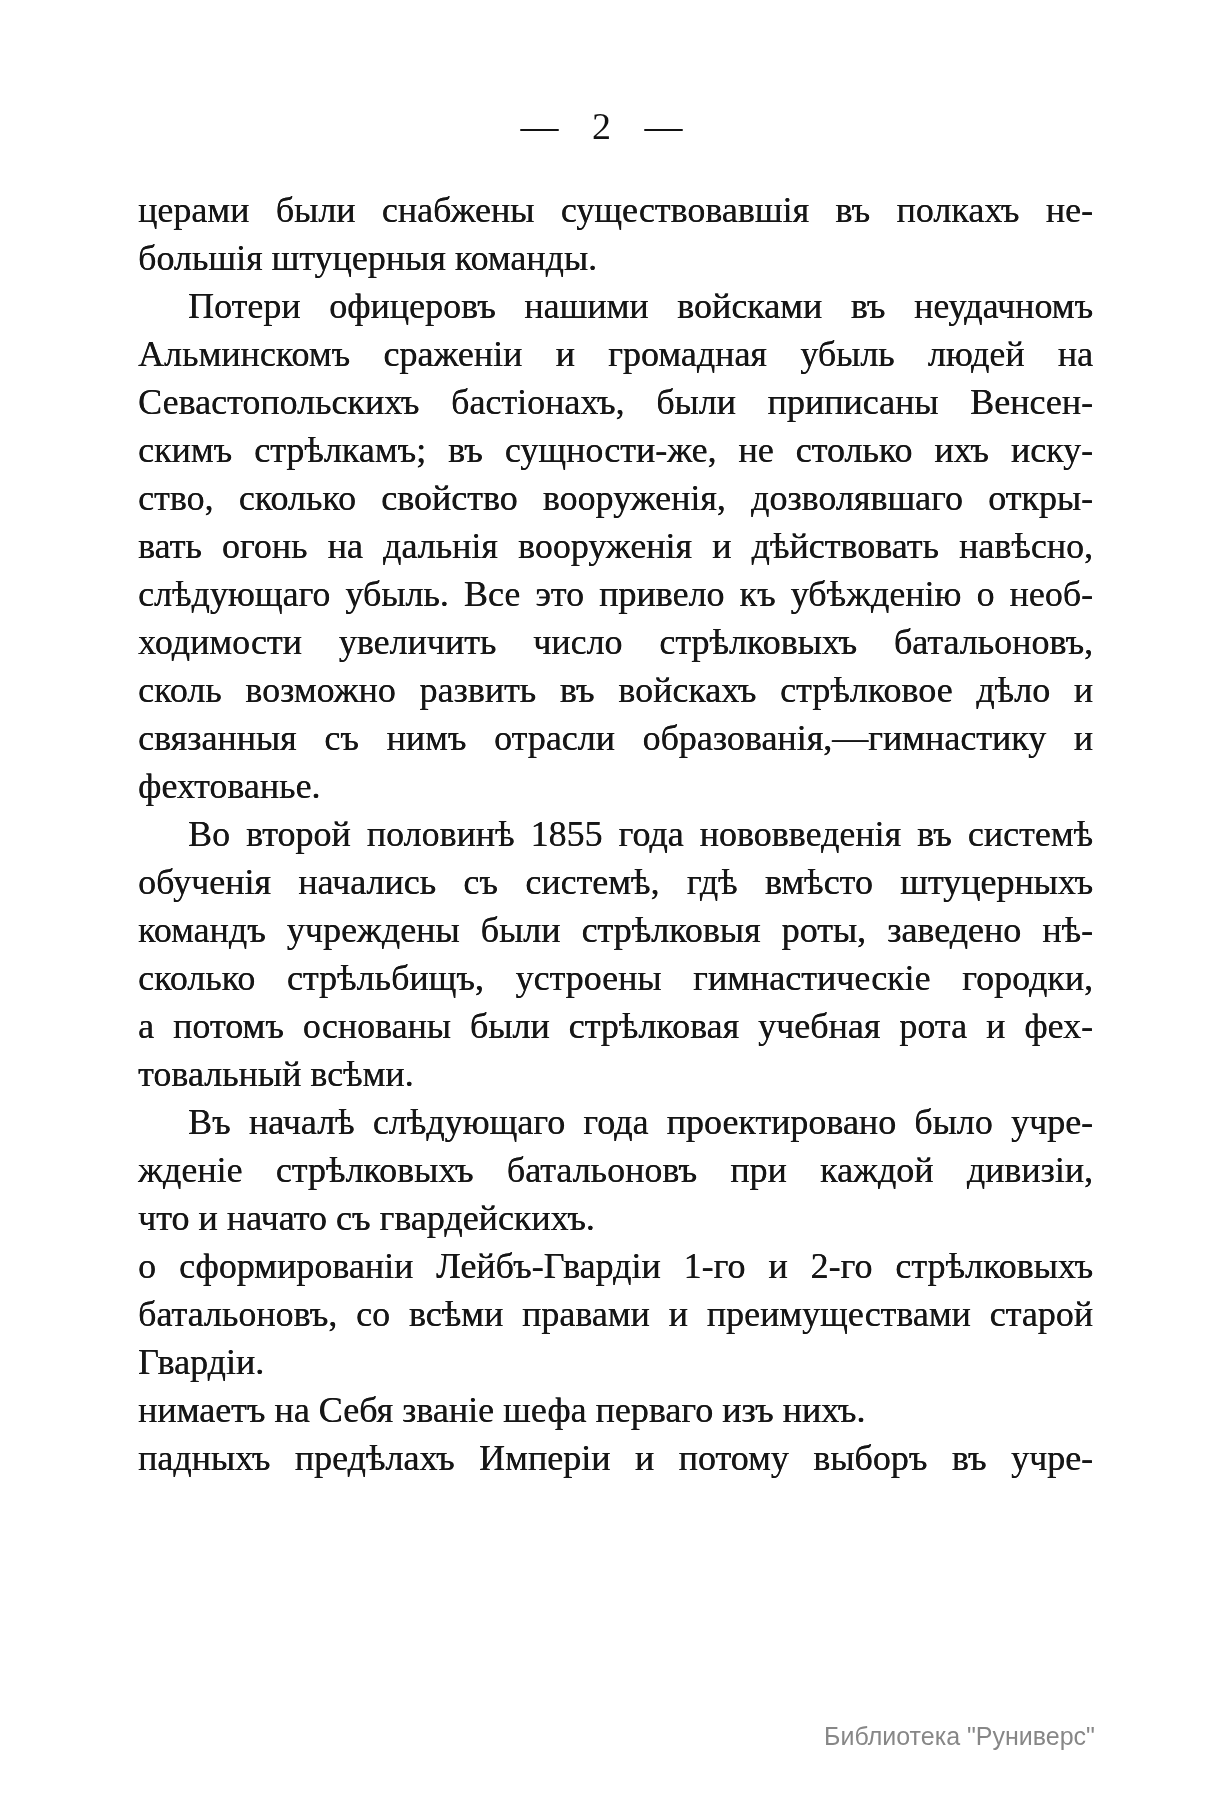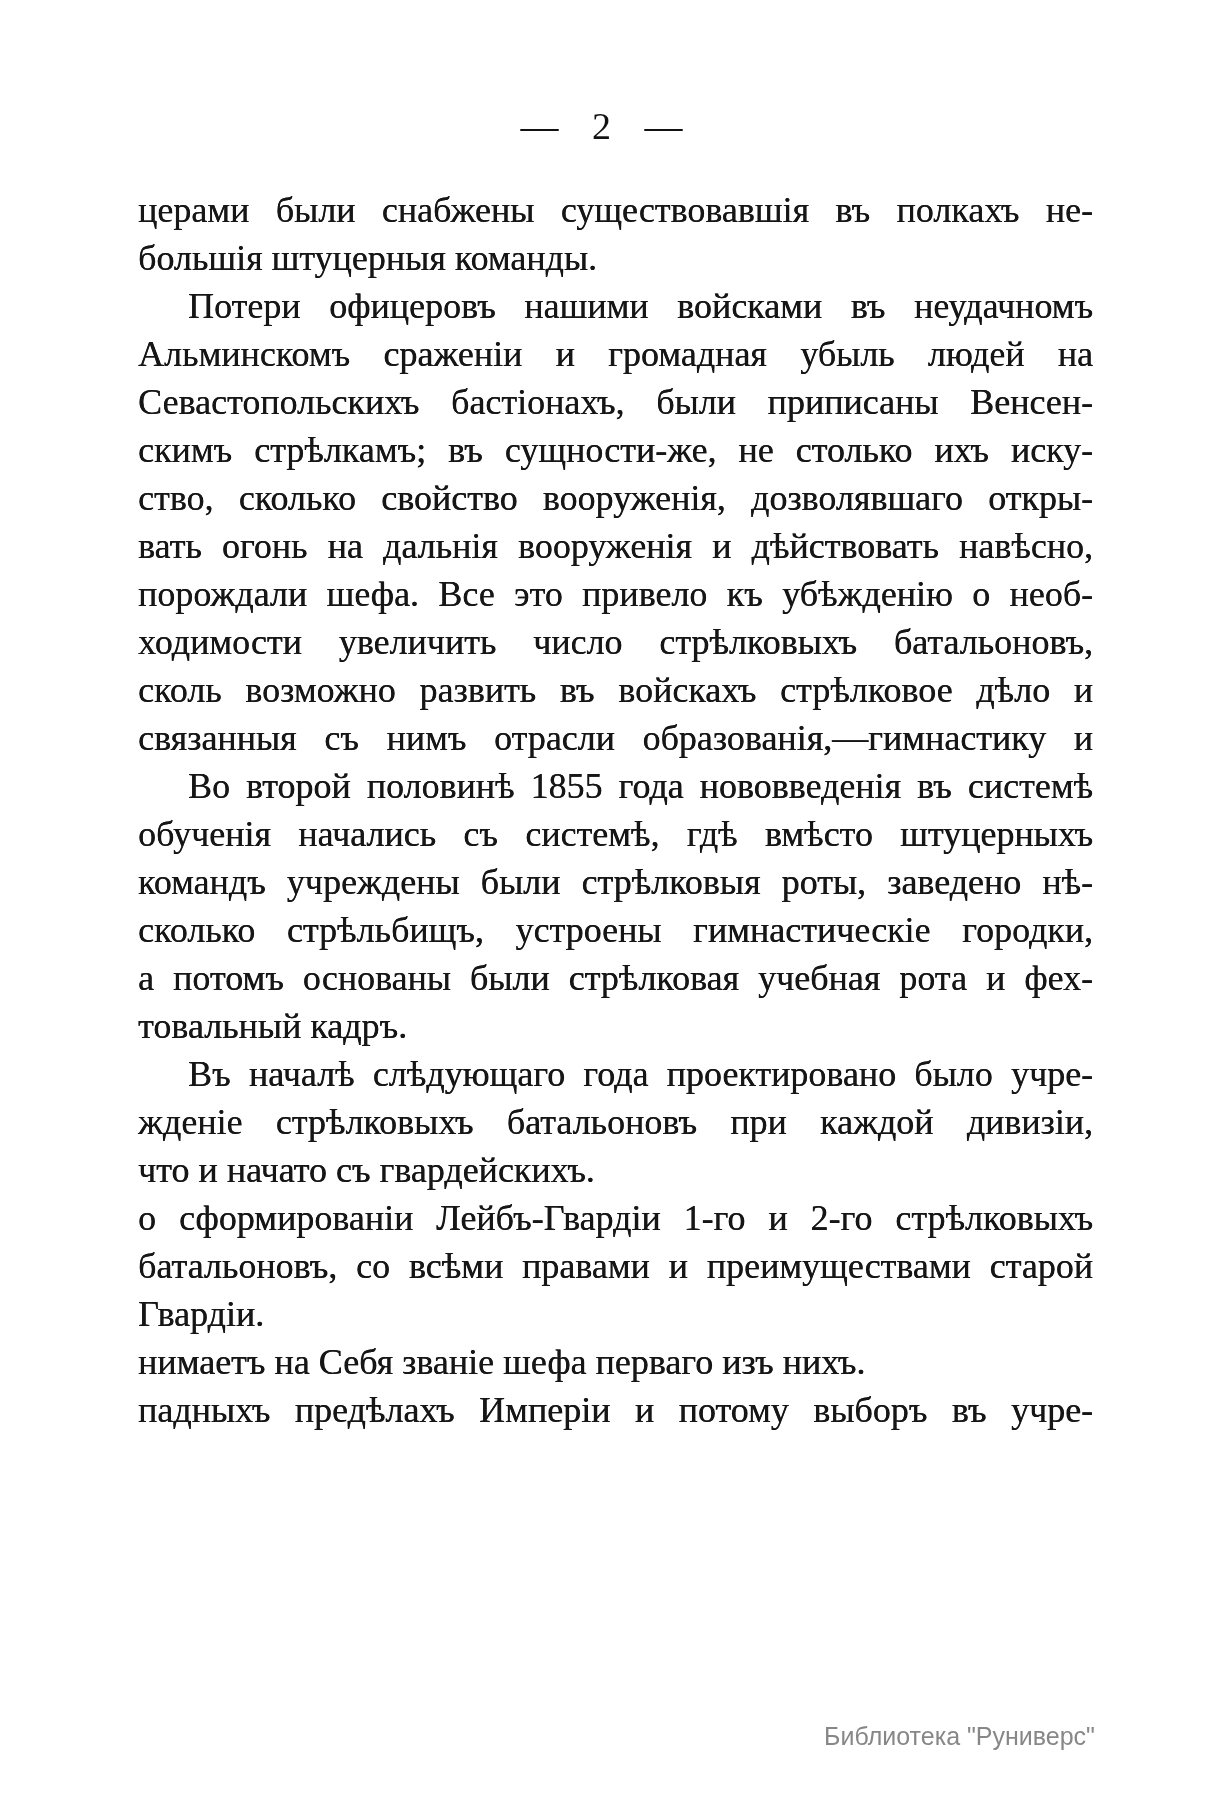--- a/index.html
+++ b/index.html
@@ -71,32 +71,33 @@
         <div class="line">церами были снабжены существовавшія въ полкахъ не-</div>
         <div class="line last">большія штуцерныя команды.</div>
       </div>
       <div class="paragraph">
         <div class="line indent">Потери офицеровъ нашими войсками въ неудачномъ</div>
         <div class="line">Альминскомъ сраженіи и громадная убыль людей на</div>
         <div class="line">Севастопольскихъ бастіонахъ, были приписаны Венсен-</div>
         <div class="line">скимъ стрѣлкамъ; въ сущности-же, не столько ихъ иску-</div>
         <div class="line">ство, сколько свойство вооруженія, дозволявшаго откры-</div>
         <div class="line">вать огонь на дальнія вооруженія и дѣйствовать навѣсно,</div>
-        <div class="line">порождали шефа. Все это привело къ убѣжденію о необ-</div>
+        <div class="line">слѣдующаго убыль. Все это привело къ убѣжденію о необ-</div>
         <div class="line">ходимости увеличить число стрѣлковыхъ батальоновъ,</div>
         <div class="line">сколь возможно развить въ войскахъ стрѣлковое дѣло и</div>
         <div class="line">связанныя съ нимъ отрасли образованія,—гимнастику и</div>
+        <div class="line last">фехтованье.</div>
       </div>
       <div class="paragraph">
         <div class="line indent">Во второй половинѣ 1855 года нововведенія въ системѣ</div>
         <div class="line">обученія начались съ системѣ, гдѣ вмѣсто штуцерныхъ</div>
         <div class="line">командъ учреждены были стрѣлковыя роты, заведено нѣ-</div>
         <div class="line">сколько стрѣльбищъ, устроены гимнастическіе городки,</div>
         <div class="line">а потомъ основаны были стрѣлковая учебная рота и фех-</div>
-        <div class="line last">товальный кадръ.</div>
+        <div class="line last">товальный всѣми.</div>
       </div>
       <div class="paragraph">
         <div class="line indent">Въ началѣ слѣдующаго года проектировано было учре-</div>
         <div class="line">жденіе стрѣлковыхъ батальоновъ при каждой дивизіи,</div>
         <div class="line last">что и начато съ гвардейскихъ.</div>
       </div>
       <div class="paragraph">
         <div class="line">о сформированіи Лейбъ-Гвардіи 1-го и 2-го стрѣлковыхъ</div>
         <div class="line">батальоновъ, со всѣми правами и преимуществами старой</div>
         <div class="line last">Гвардіи.</div>

